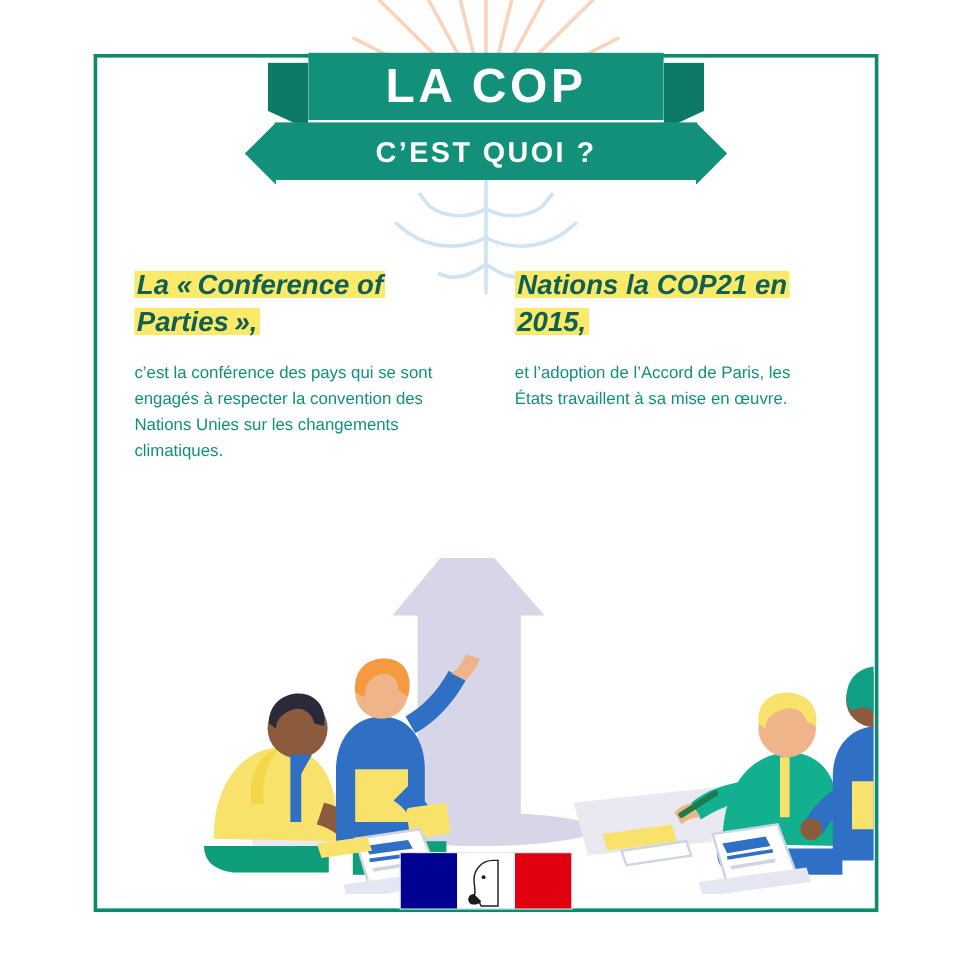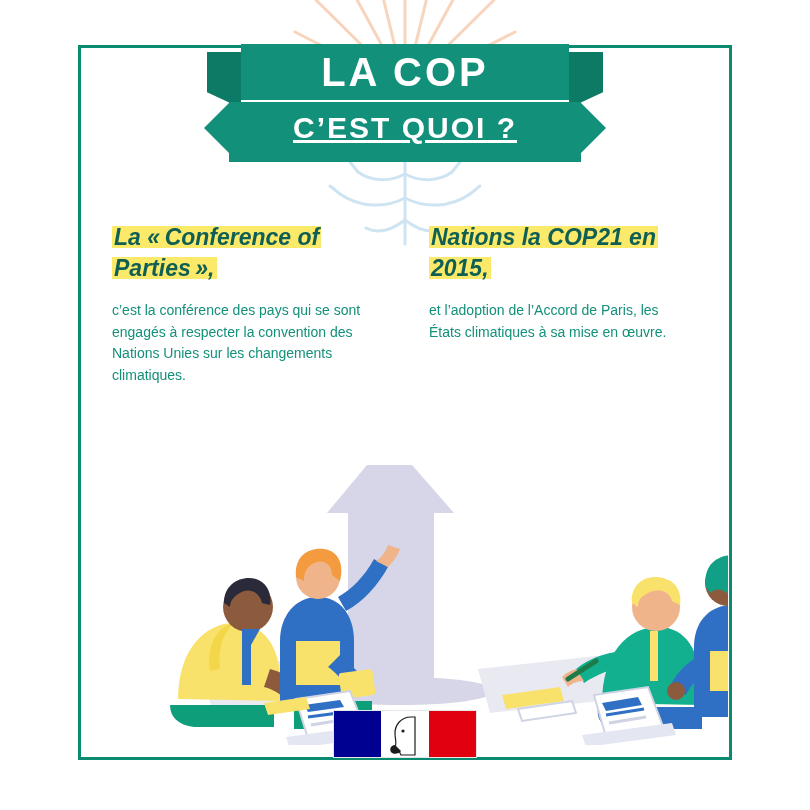--- a/index.html
+++ b/index.html
@@ -53,44 +53,43 @@
   .ribbon {
     position: relative;
     background: #12907a;
     color: #ffffff;
     font-weight: bold;
     letter-spacing: 2px;
     text-align: center;
     white-space: nowrap;
   }
   .ribbon.top {
-    width: 328px;
+    width: 296px;
     height: 56px;
     line-height: 56px;
     font-size: 40px;
     letter-spacing: 3px;
   }
   .ribbon.top::before, .ribbon.top::after {
     content: "";
     position: absolute;
     top: 8px;
     width: 34px; height: 56px;
     background: #0d7a66;
   }
   .ribbon.top::before { left: -34px; clip-path: polygon(0 0, 100% 0, 100% 100%, 0 72%); }
   .ribbon.top::after  { right: -34px; clip-path: polygon(0 0, 100% 0, 100% 72%, 0 100%); }
 
   .ribbon.bottom {
     width: 352px;
-    height: 60px;
+    height: 48px;
     line-height: 52px;
-    font-size: 30px;
+    font-size: 24px;
     letter-spacing: 2px;
     margin-top: 2px;
-    text-decoration: underline;
   }
   .ribbon.bottom::before, .ribbon.bottom::after {
     content: "";
     position: absolute;
     top: 0;
     width: 26px; height: 52px;
     background: #12907a;
   }
   .ribbon.bottom::before { left: -25px; clip-path: polygon(100% 0, 100% 100%, 0 50%); }
   .ribbon.bottom::after  { right: -25px; clip-path: polygon(0 0, 0 100%, 100% 50%); }
@@ -190,21 +189,21 @@
     <div class="ribbon bottom">C’EST QUOI ?</div>
   </div>
 
   <div class="columns">
     <div class="col left">
       <div class="lead"><span class="hl">La « Conference of Parties »,</span></div>
       <div class="body">c’est la conférence des pays qui se sont engagés à respecter la convention des Nations Unies sur les changements climatiques.</div>
     </div>
     <div class="col right">
       <div class="lead"><span class="hl">Nations la COP21 en 2015,</span></div>
-      <div class="body">et l’adoption de l’Accord de Paris, les États climatiques à sa mise en œuvre.</div>
+      <div class="body">et l’adoption de l’Accord de Paris, les États travaillent à sa mise en œuvre.</div>
     </div>
   </div>
 
   <svg class="illu" viewBox="0 0 646 290">
 
     <path d="M285 10 L330 10 L372 58 L352 58 L352 230 L266 230 L266 58 L245 58 Z" fill="#d6d6e8"></path>
     <ellipse cx="318" cy="236" rx="95" ry="14" fill="#d6d6e8"></ellipse>
 
     <path d="M118 218 L262 196 L276 236 L132 258 Z" fill="#e9e9f2"></path>
 

